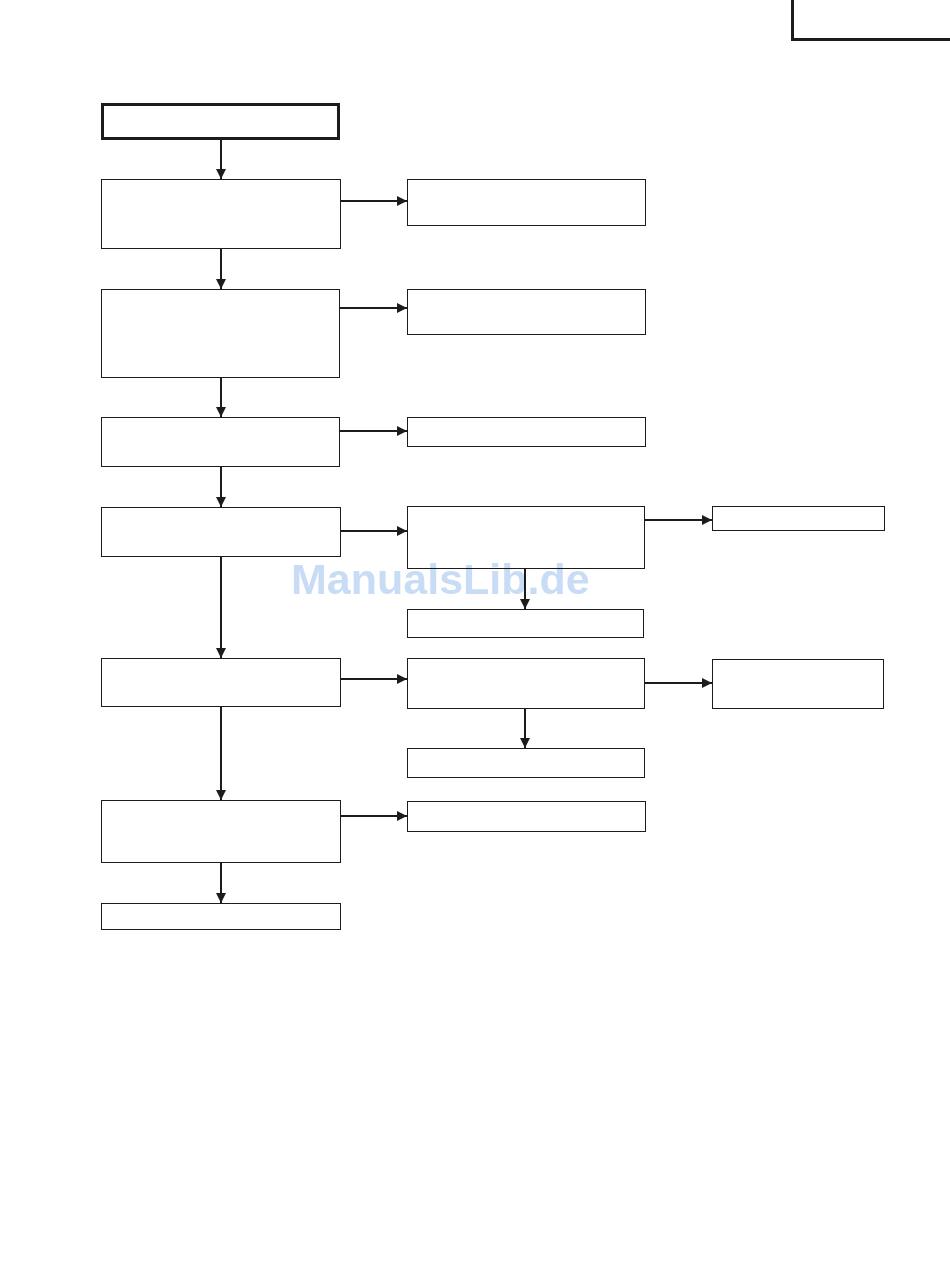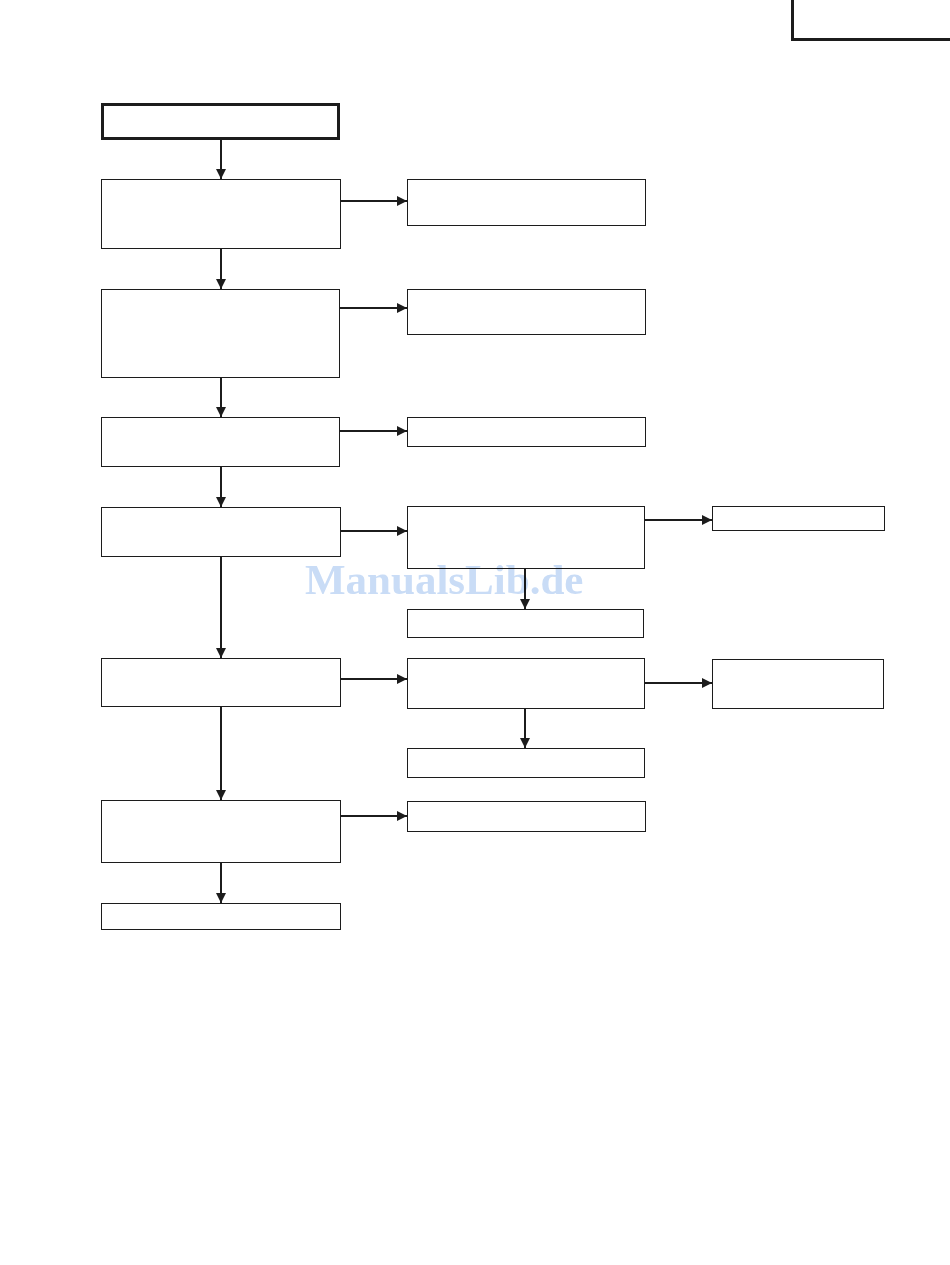--- a/index.html
+++ b/index.html
@@ -48,23 +48,23 @@
     left: 791px;
     top: -4px;
     width: 163px;
     height: 45px;
     box-sizing: border-box;
     border-left: 3px solid #1c1c1c;
     border-bottom: 3px solid #1c1c1c;
   }
   .watermark {
     position: absolute;
-    left: 305px;
+    left: 291px;
     top: 558px;
-    font-family: Liberation Serif, serif;
+    font-family: Liberation Sans, sans-serif;
     font-weight: bold;
     font-size: 43px;
     line-height: 1;
     color: #c9dcf6;
     white-space: nowrap;
     mix-blend-mode: multiply;
     z-index: 5;
   }
 </style>
 </head>

